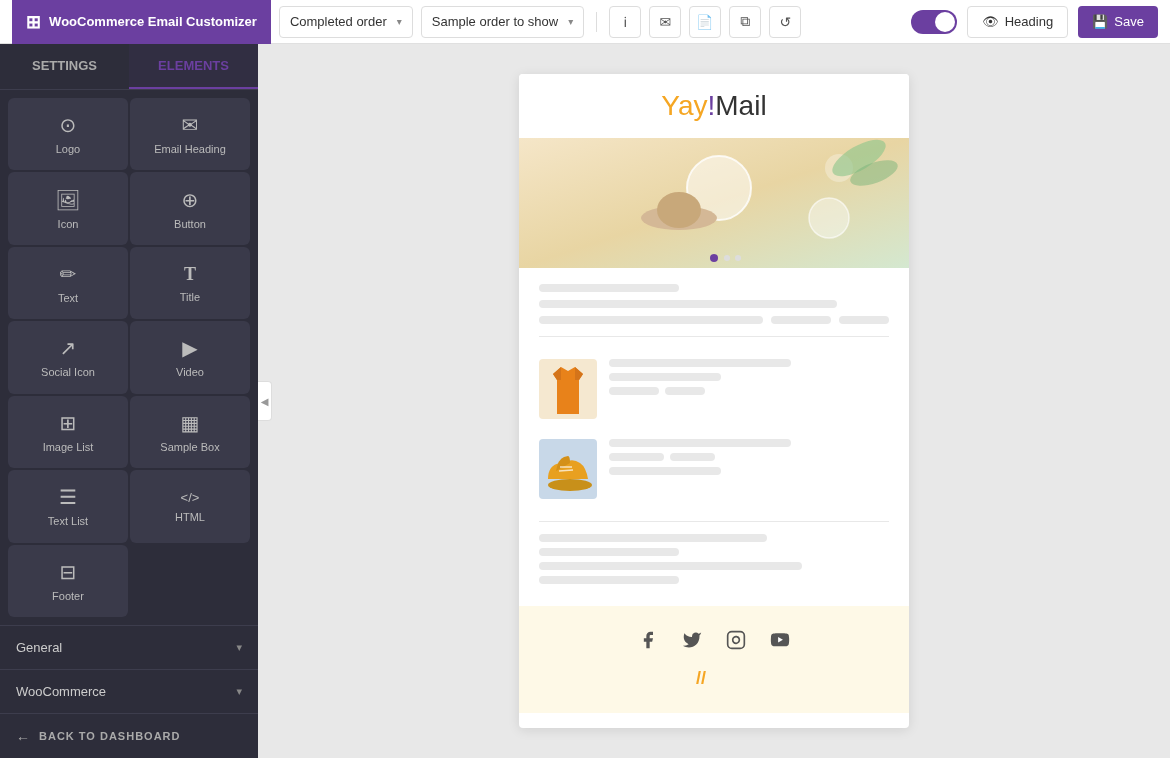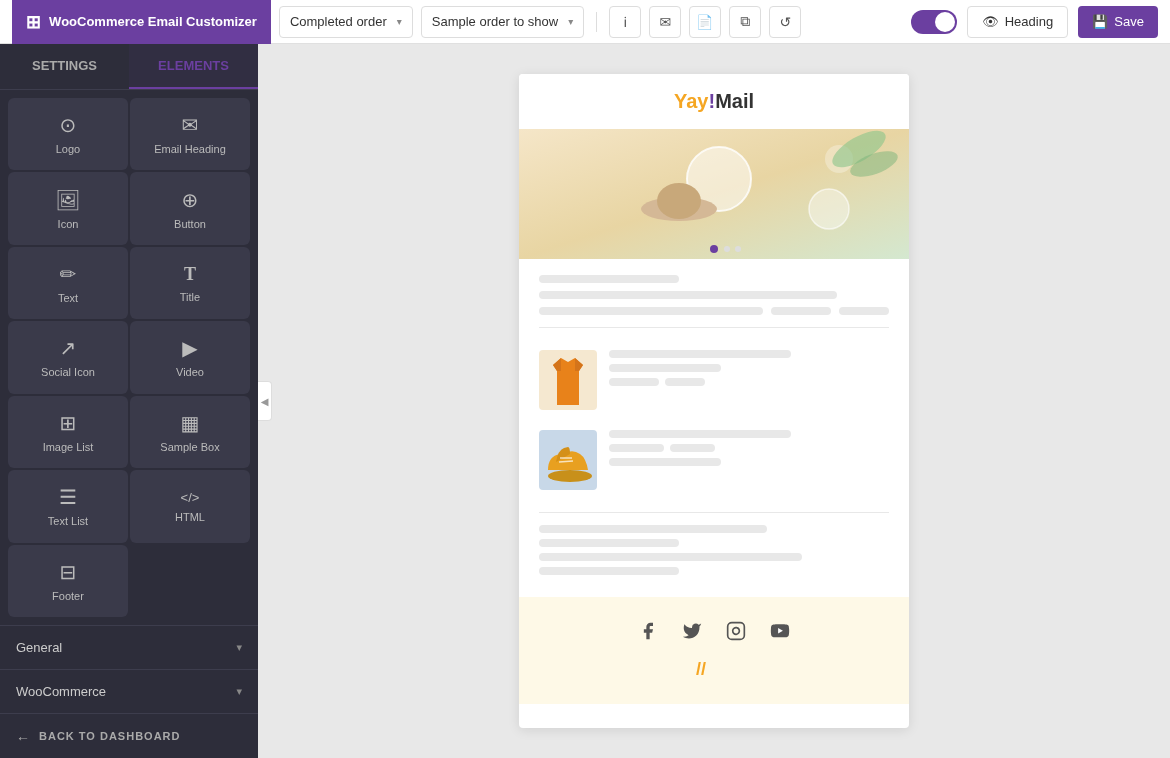--- a/index.html
+++ b/index.html
@@ -42,21 +42,21 @@
     
     .collapse-handle { position: absolute; left: 258px; top: 50%; transform: translateY(-50%); width: 14px; height: 40px; background: #fff; border: 1px solid #ddd; border-left: none; border-radius: 0 4px 4px 0; display: flex; align-items: center; justify-content: center; cursor: pointer; z-index: 10; color: #999; font-size: 10px; }
 
     
     .canvas-area { flex: 1; background: #e8e8e8; overflow-y: auto; display: flex; justify-content: center; padding: 30px 20px; position: relative; }
 
     
     .email-preview { width: 390px; background: #fff; border-radius: 4px; overflow: hidden; box-shadow: 0 2px 12px rgba(0,0,0,0.1); }
     .email-header-img { width: 100%; height: 130px; background: linear-gradient(135deg, #f5e6c8 0%, #e8d5a3 50%, #d4e8d0 100%); position: relative; overflow: hidden; display: flex; align-items: center; justify-content: center; }
     .email-logo { padding: 16px; text-align: center; background: #fff; }
-    .yay-mail-logo { font-size: 20px; font-weight: 700; }
+    .yay-mail-logo { font-size: 28px; font-weight: 400; }
     .yay-mail-logo .yay { color: #f5a623; }
     .yay-mail-logo .exclaim { color: #6b3fa0; }
     .yay-mail-logo .mail { color: #333; }
     .email-hero-btn { background: #f5a623; color: #fff; font-size: 17px; font-weight: 700; padding: 18px 24px; text-align: center; margin: 0; }
     .email-body { padding: 16px 20px; }
     .placeholder-line { height: 8px; background: #e8e8e8; border-radius: 4px; margin-bottom: 8px; }
     .placeholder-line.short { width: 40%; }
     .placeholder-line.medium { width: 65%; }
     .placeholder-line.long { width: 85%; }
     .divider { height: 1px; background: #e8e8e8; margin: 12px 0; }

